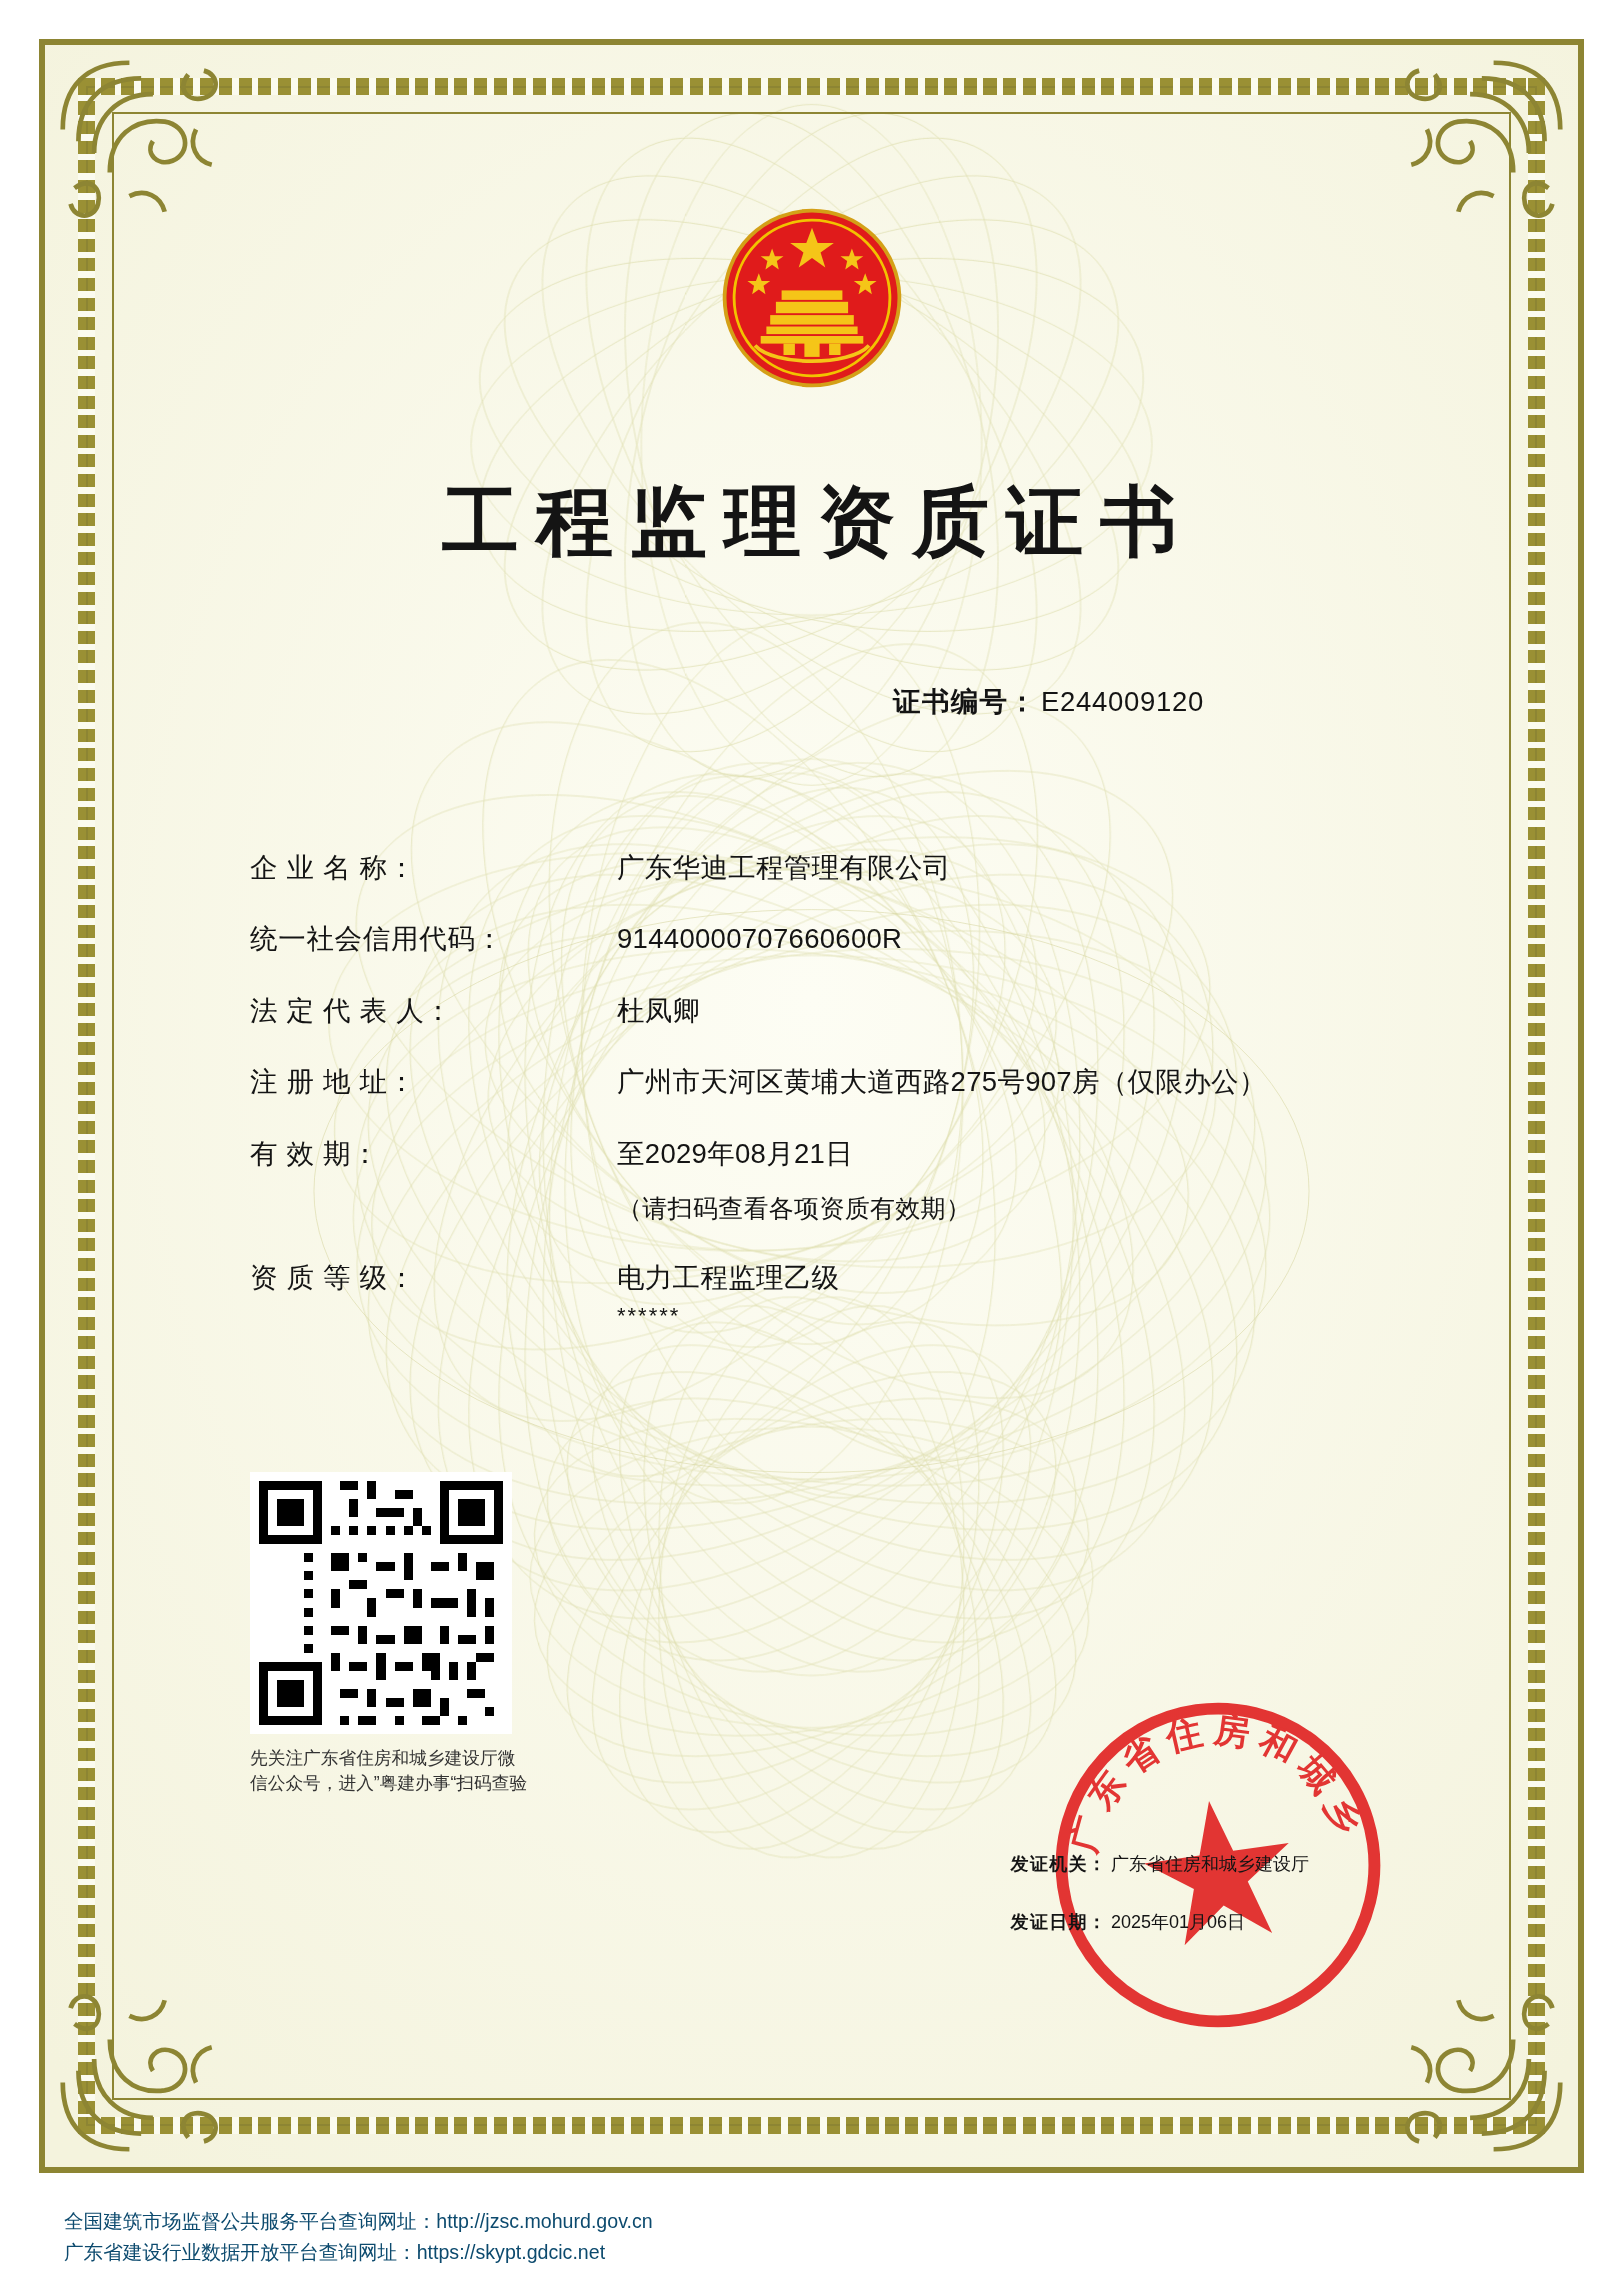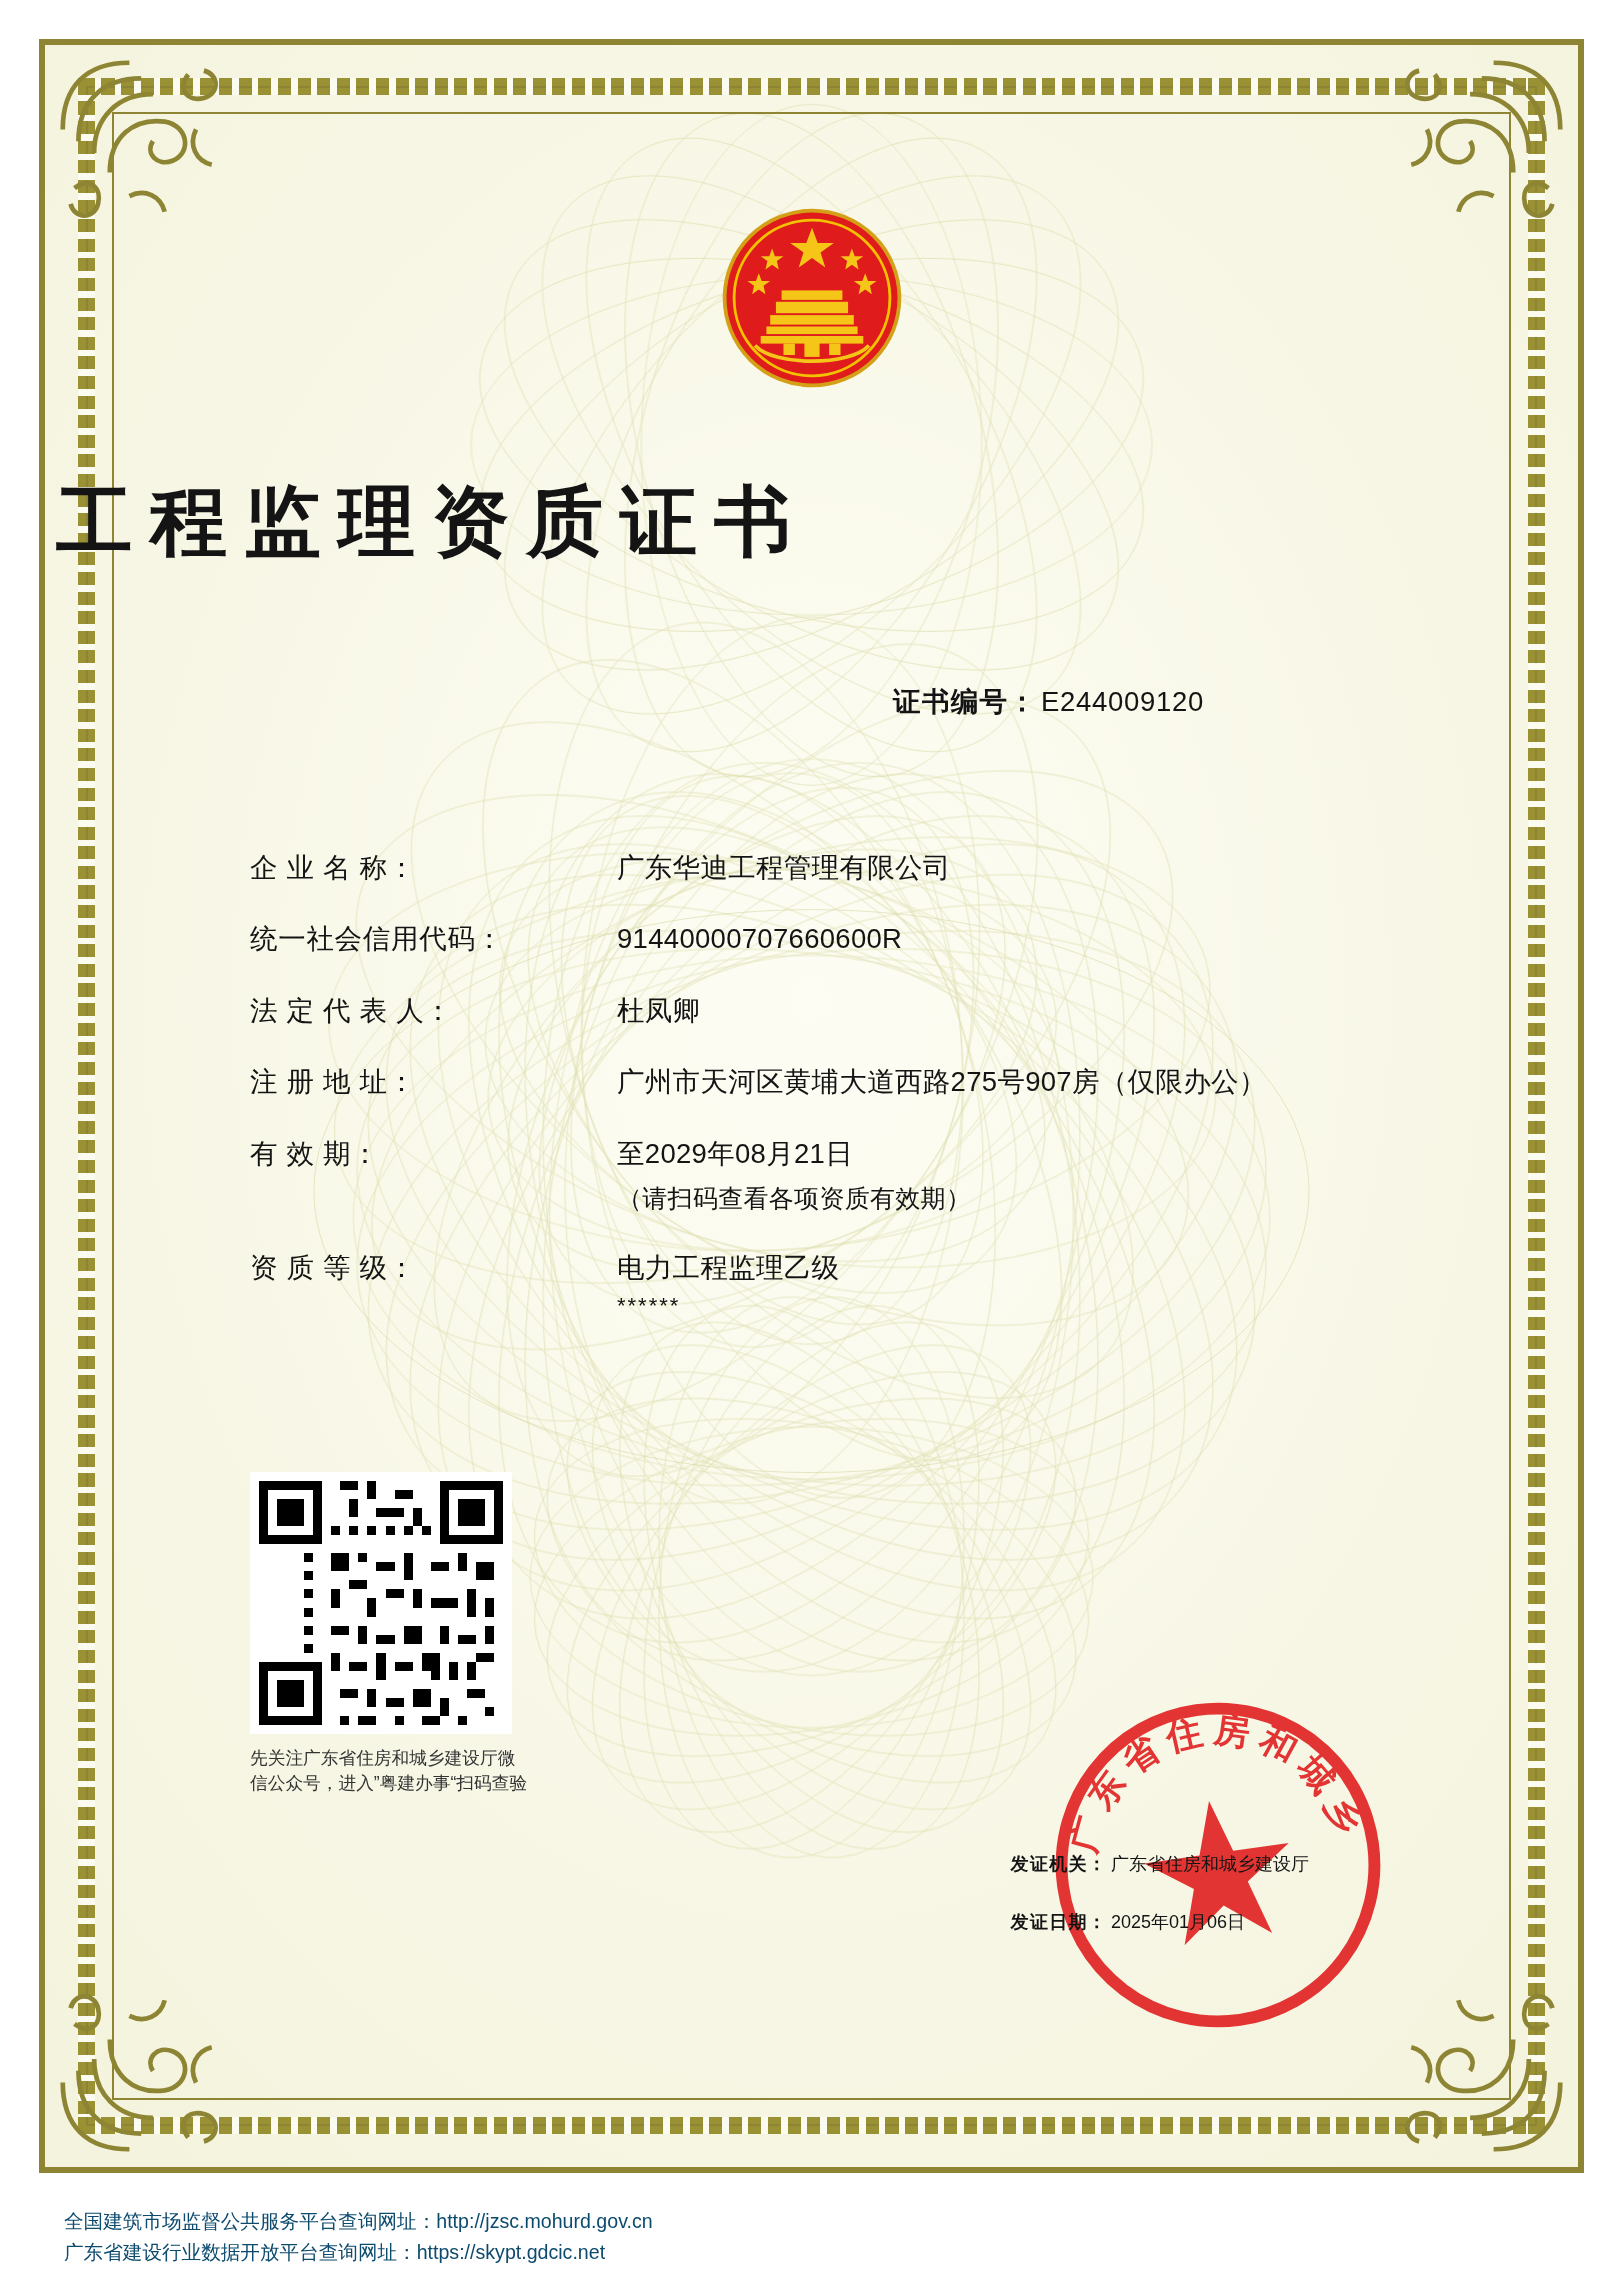--- a/index.html
+++ b/index.html
@@ -105,20 +105,21 @@
     top: 164px;
     width: 190px;
     height: 190px;
   }
   .emblem svg { width: 100%; height: 100%; display:block; }
 
   .cert-title {
     position: absolute;
     top: 432px;
     left: 0; right: 4px;
+    text-align: center;
     font-size: 77px;
     letter-spacing: 17px;
     font-weight: 700;
     color: #141414;
     font-family: "DejaVu Sans", "Liberation Sans", sans-serif;
     text-indent: 17px;
   }
 
   .cert-no {
     position: absolute;
@@ -150,21 +151,21 @@
     flex: 0 0 367px;
     font-weight: 400;
     letter-spacing: 0.7px;
     white-space: nowrap;
   }
   .field-value {
     flex: 1;
     letter-spacing: 0.3px;
   }
   .field-sub {
-    margin-top: 12px;
+    margin-top: 22px;
     font-size: 25px;
     letter-spacing: 0.3px;
     font-family: Liberation Serif, serif;
   }
   .field-stars {
     margin-top: 6.5px;
     font-size: 22px;
     letter-spacing: 2px;
   }
 

